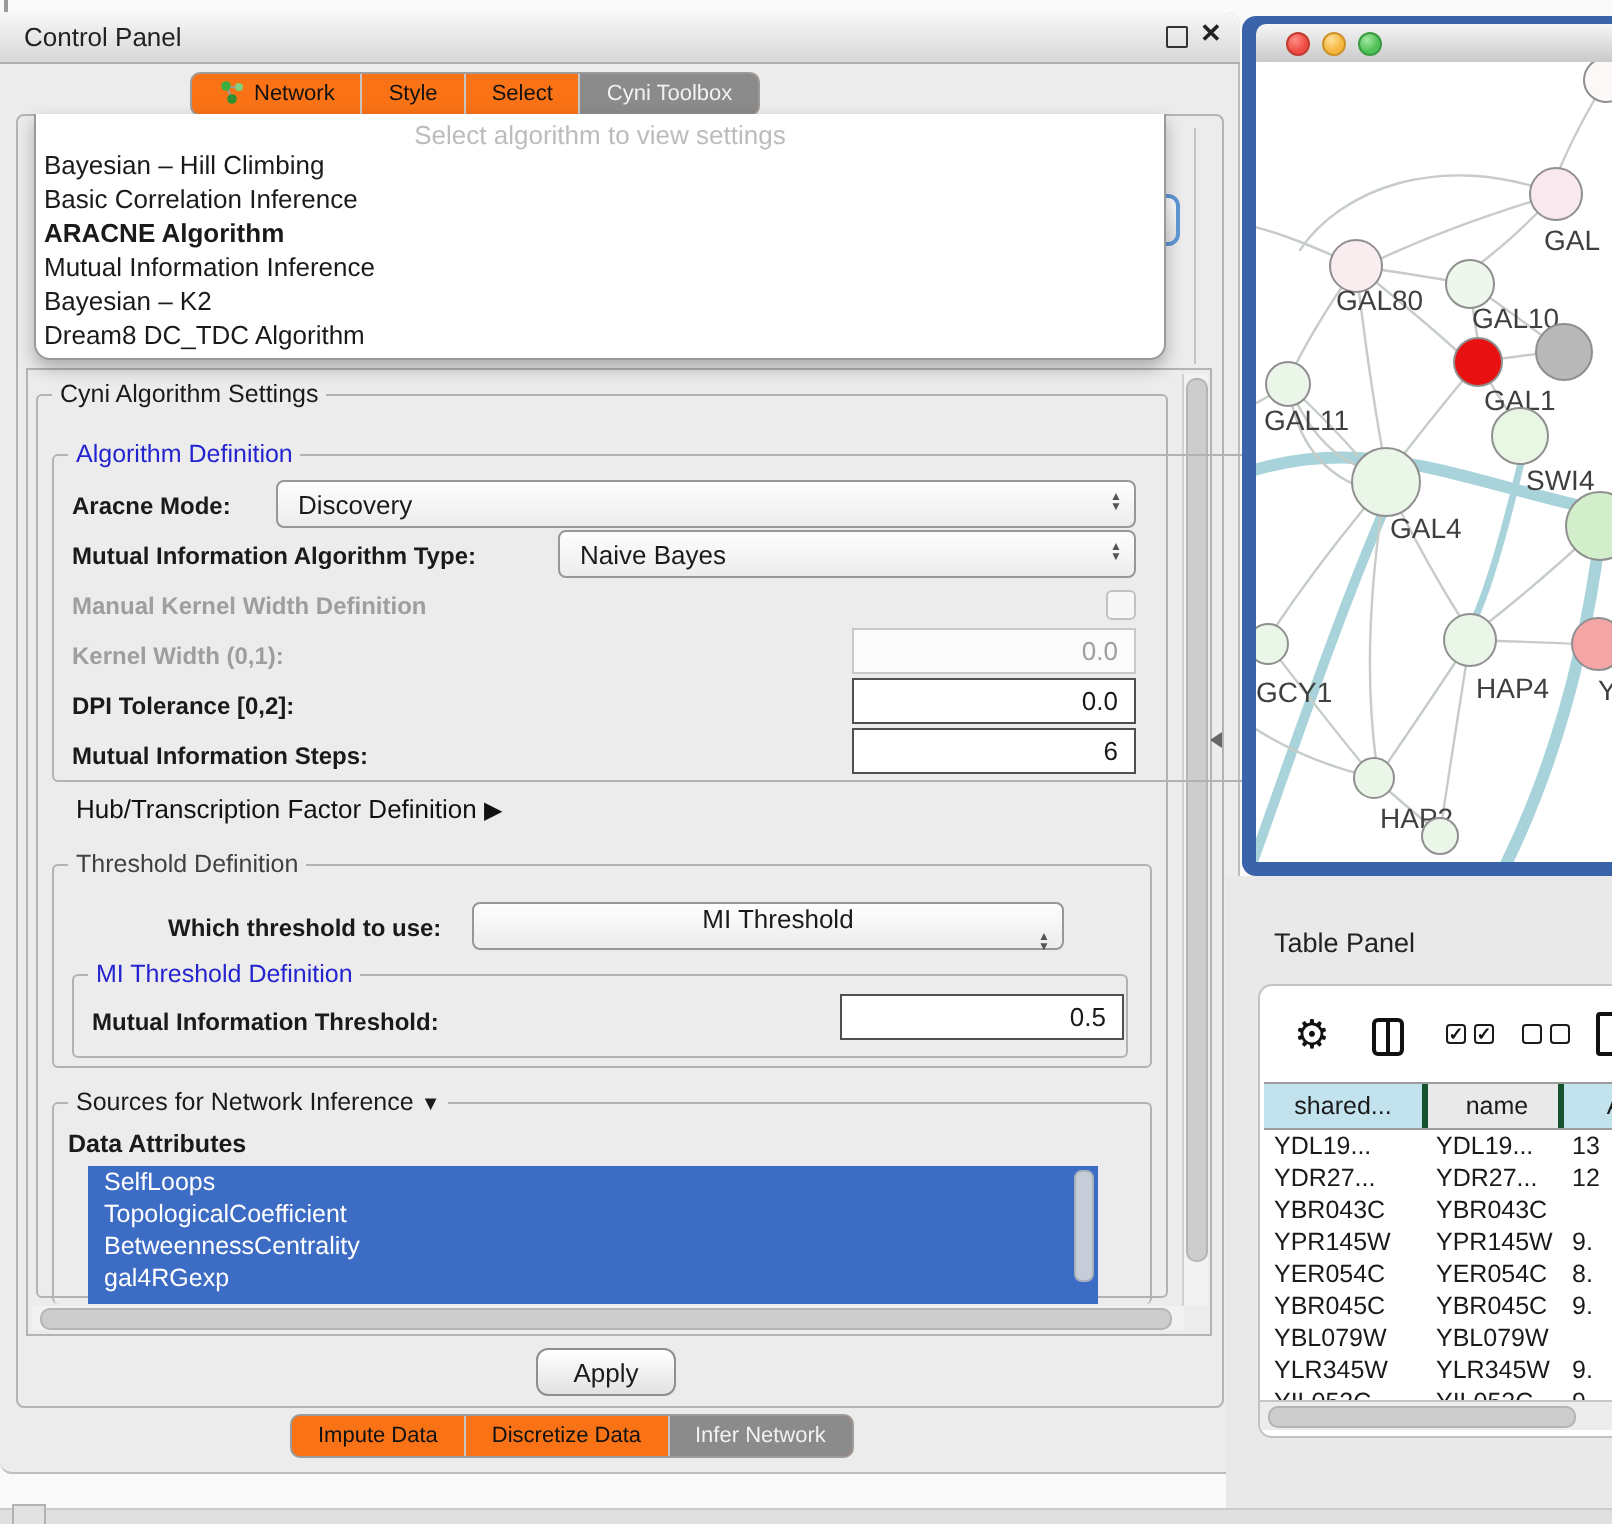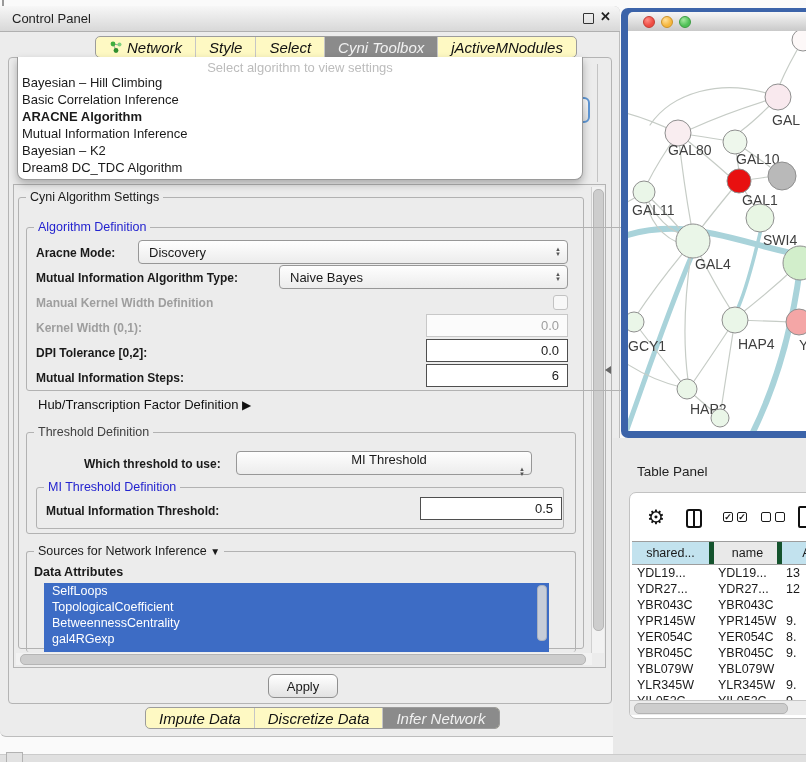--- a/index.html
+++ b/index.html
@@ -10,22 +10,22 @@
   
   #cp-window{left:0;top:6px;width:620px;height:731px;background:#ececec;border:1px solid #bdbdbd;
              border-left:none;border-radius:0 6px 6px 6px;box-sizing:border-box;}
   #cp-titlebar{left:0;top:6px;width:620px;height:26px;background:linear-gradient(#f7f7f7,#d8d8d8);
                border-bottom:1px solid #b0b0b0;border-radius:0 6px 0 0;box-sizing:border-box;}
   #cp-title{left:12px;top:11px;font-size:13px;color:#222;}
   #float-icon{left:583px;top:13px;width:9px;height:9px;border:1.5px solid #333;border-radius:1px;}
   #close-icon{left:600px;top:9px;font-size:13px;font-weight:bold;color:#222;}
 
   
-  .tabbar{display:flex;background:#fef9c3;border:1px solid #9c9c9c;border-radius:5px;overflow:hidden;
-          font-size:15px;height:22px;box-sizing:border-box;align-items:stretch;font-style:italic;}
+  .tabbar{display:flex;background:#f97316;border:1px solid #9c9c9c;border-radius:5px;overflow:hidden;
+          font-size:11px;height:22px;box-sizing:border-box;align-items:stretch;}
   .tabbar .tab{display:flex;align-items:center;gap:5px;padding:0 13px;border-right:1px solid #c6c6c6;
                color:#111;white-space:nowrap;}
   .tabbar .tab:last-child{border-right:none;}
   .tabbar .tab.sel{background:#8b8b8b;color:#f1f1f1;}
 
   
   #main-panel{left:8px;top:57px;width:604px;height:647px;border:1px solid #b4b4b4;border-radius:4px;
               background:#ececec;box-sizing:border-box;}
 
   
@@ -117,21 +117,21 @@
   #tbl{left:2px;top:48px;width:200px;font-size:12.5px;}
   .trow{display:flex;height:16px;align-items:center;}
   .trow .c{box-sizing:border-box;height:100%;display:flex;align-items:center;padding-left:5px;
            overflow:hidden;white-space:nowrap;}
   .c.c1{width:82px;}
   .c.c2{width:68px;padding-left:4px;}
   .c.c3{width:50px;padding-left:4px;}
   #tbl-head{display:flex;height:22px;border-top:1px solid #9d9d9d;border-bottom:1px solid #9d9d9d;
             font-size:12.5px;}
   #tbl-head .hc{box-sizing:border-box;display:flex;align-items:center;justify-content:center;
-                border-right:5px solid #14532d;height:100%;overflow:hidden;white-space:nowrap;}
+                border-right:3px solid #14532d;height:100%;overflow:hidden;white-space:nowrap;}
   #tbl-head .hc.hl{background:#c2e2ee;}
   #tbl-head .hc.norm{background:#e9e9e9;}
   #table-hscroll{position:absolute;left:0px;top:207px;width:190px;height:14px;background:#ececec;
                  border-top:1px solid #c6c6c6;}
   #table-hscroll .thumb{position:absolute;left:4px;top:2px;width:152px;height:9px;background:#cdcdcd;
                         border:1px solid #b3b3b3;border-radius:5px;}
 
   #bottom-band{left:0;top:754px;width:806px;height:8px;background:#e0e0e0;border-top:1px solid #cbcbcb;}
   #grip-square{left:6px;top:752px;width:15px;height:15px;background:#e2e2e2;border:1px solid #b2b2b2;}
   #top-tick{left:2px;top:0;width:2px;height:6px;background:#9a9a9a;}
@@ -161,23 +161,20 @@
         <span>Network</span>
       </div>
       <div class="tab">
         <span>Style</span>
       </div>
       <div class="tab">
         <span>Select</span>
       </div>
       <div class="tab sel">
         <span>Cyni Toolbox</span>
-      </div>
-      <div class="tab">
-        <span>jActiveMNodules</span>
       </div>
     </div>
 
   <div class="abs" id="main-panel"></div>
 
   <div class="abs" id="hidden-group-line"></div>
   <div class="abs" id="combo-fragment"></div>
 
   <div class="abs" id="algo-popup">
     <div class="ph">Select algorithm to view settings</div>

